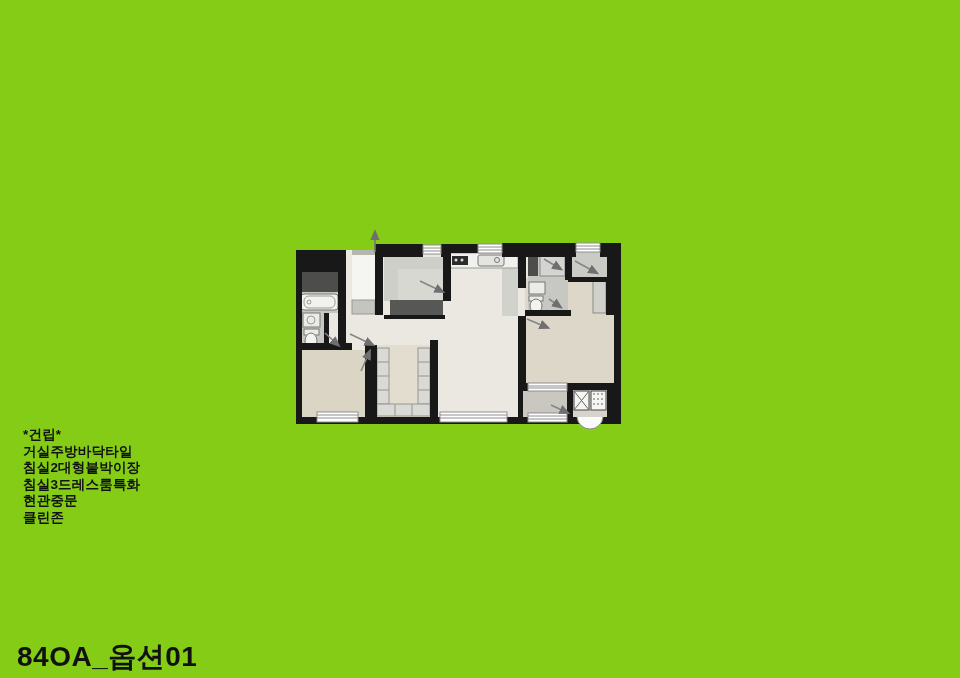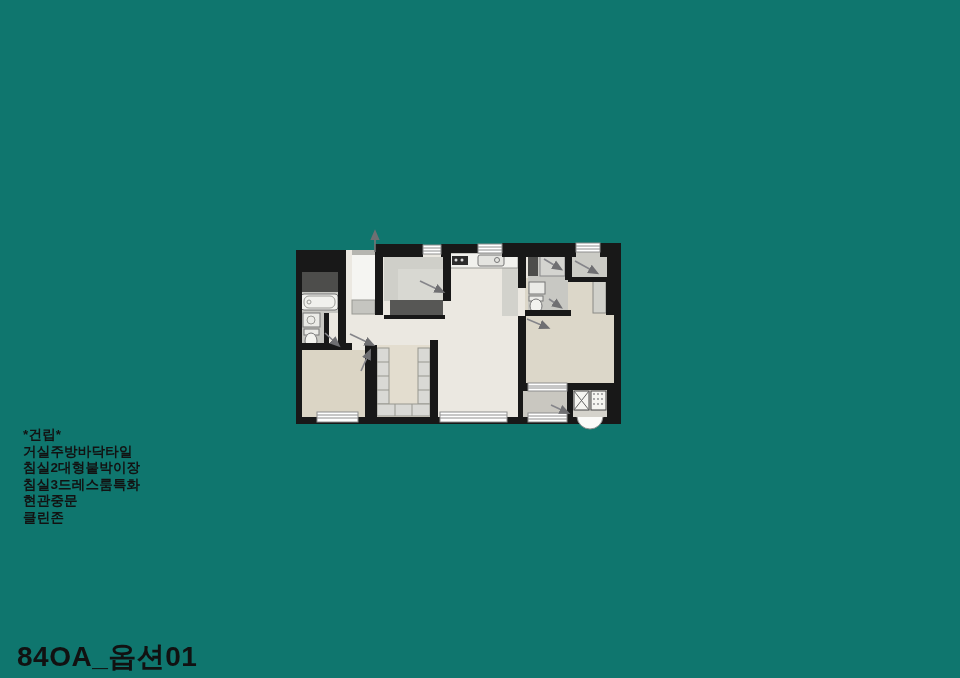--- a/index.html
+++ b/index.html
@@ -1,17 +1,17 @@
 <!DOCTYPE html>
 <html><head>
 <meta charset="utf-8">
 <style>
   html,body{margin:0;padding:0;background:#ffffff;}
   .canvas{
-    position:relative;width:960px;height:678px;background:#0f766e;
+    position:relative;width:960px;height:678px;background:#84cc16;
     font-family:"Liberation Sans","DejaVu Sans",sans-serif;overflow:hidden;
   }
   .plan-svg{position:absolute;left:0;top:0;width:960px;height:678px;}
   .notes{
     position:absolute;left:23px;top:427px;
     font-size:13.5px;font-weight:bold;color:#121212;line-height:16.6px;
     letter-spacing:0.2px;white-space:nowrap;
   }
   .title{
     position:absolute;left:17px;top:638px;

